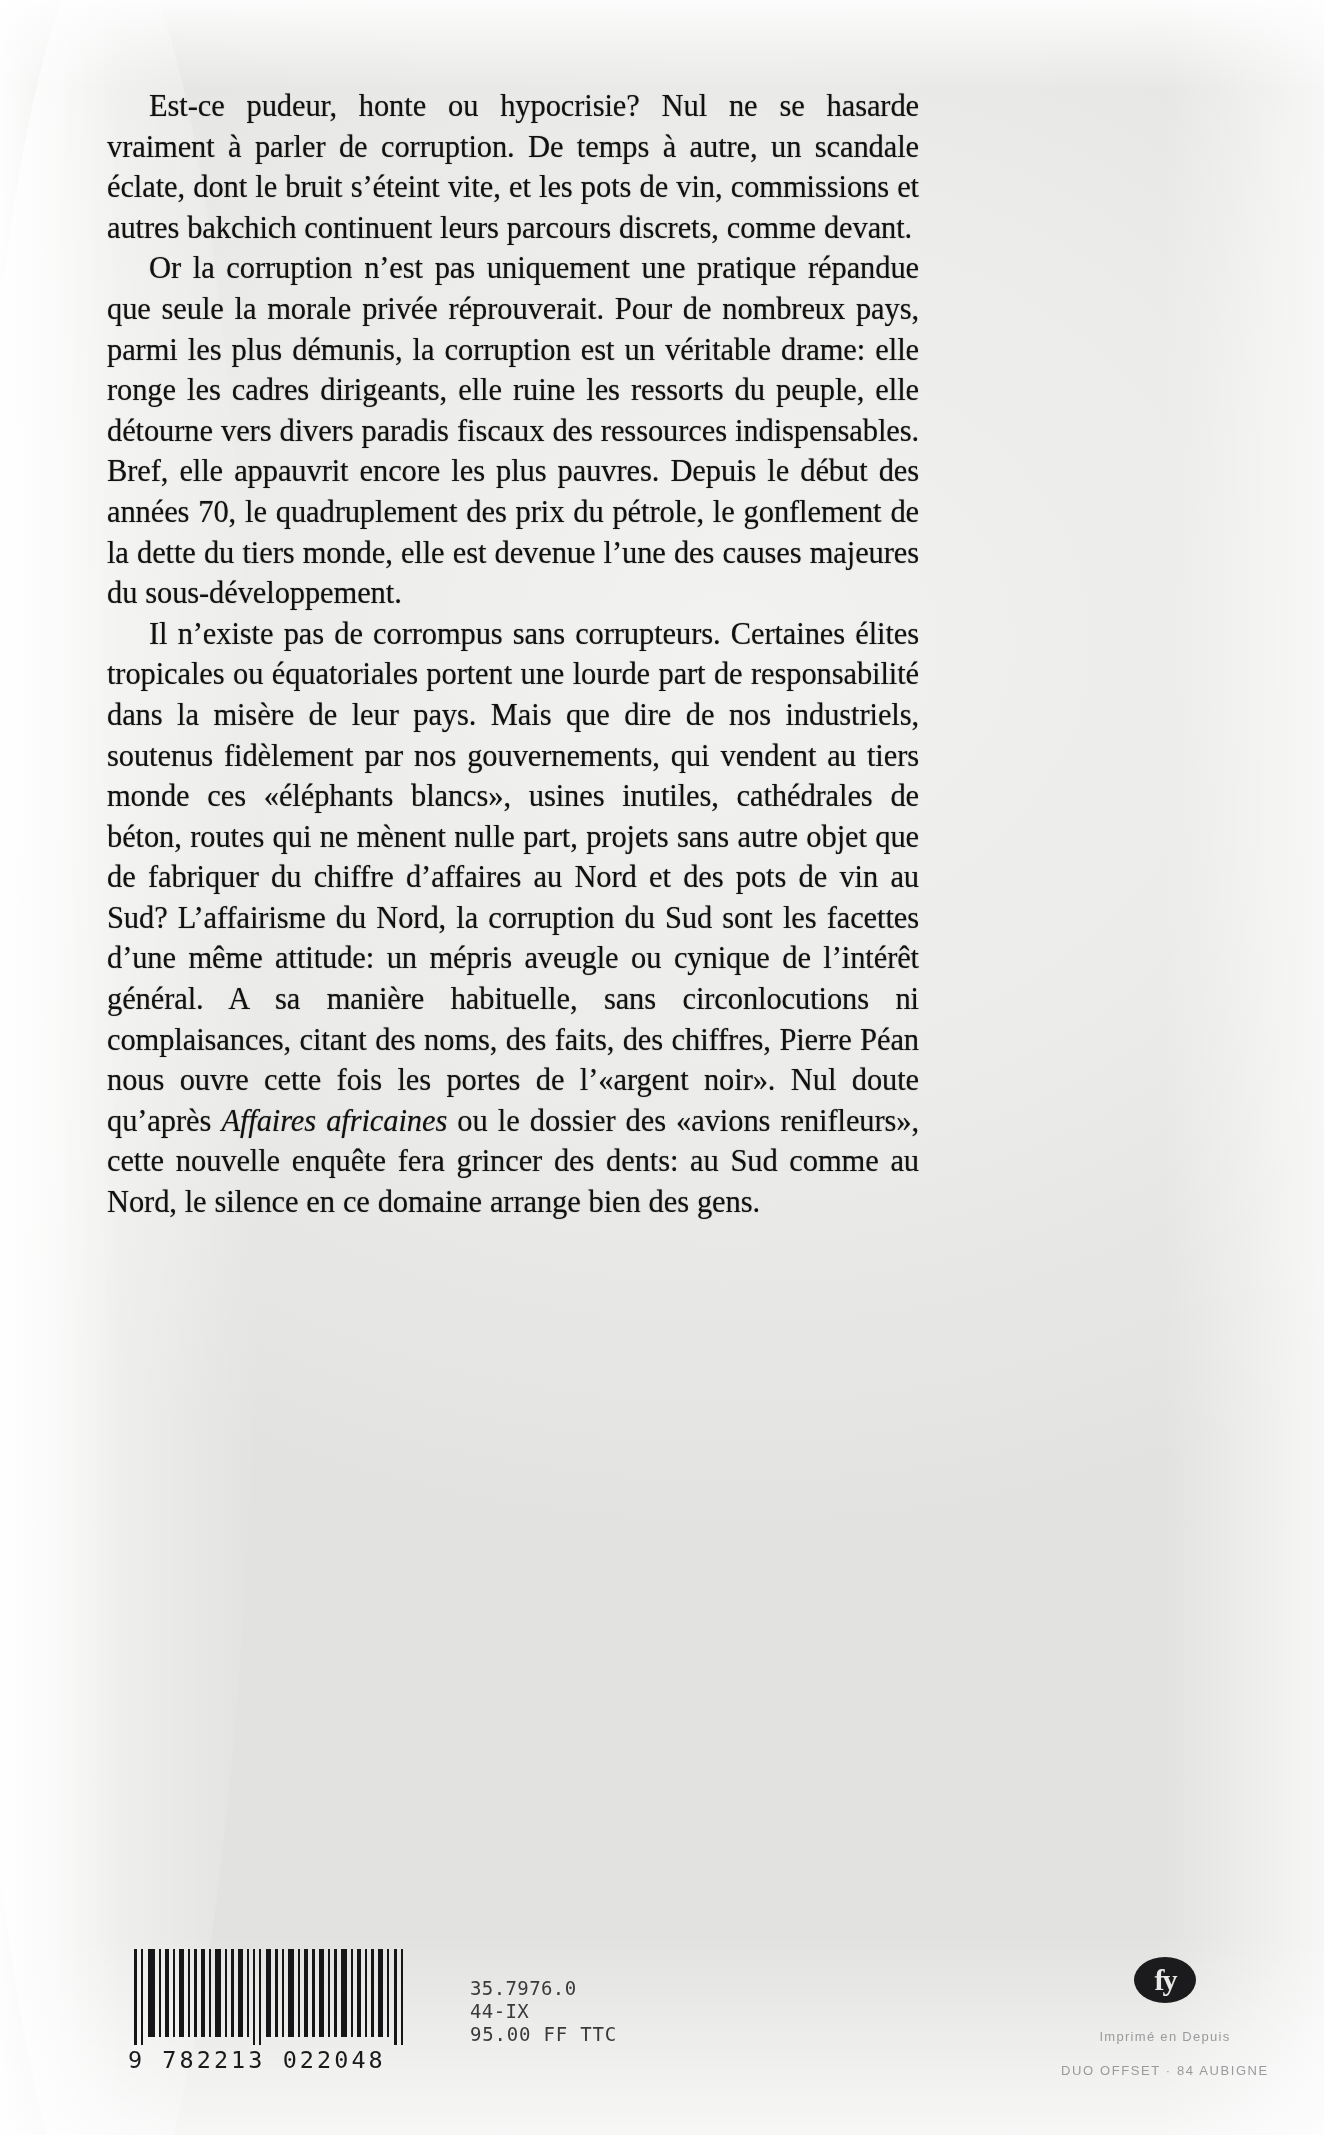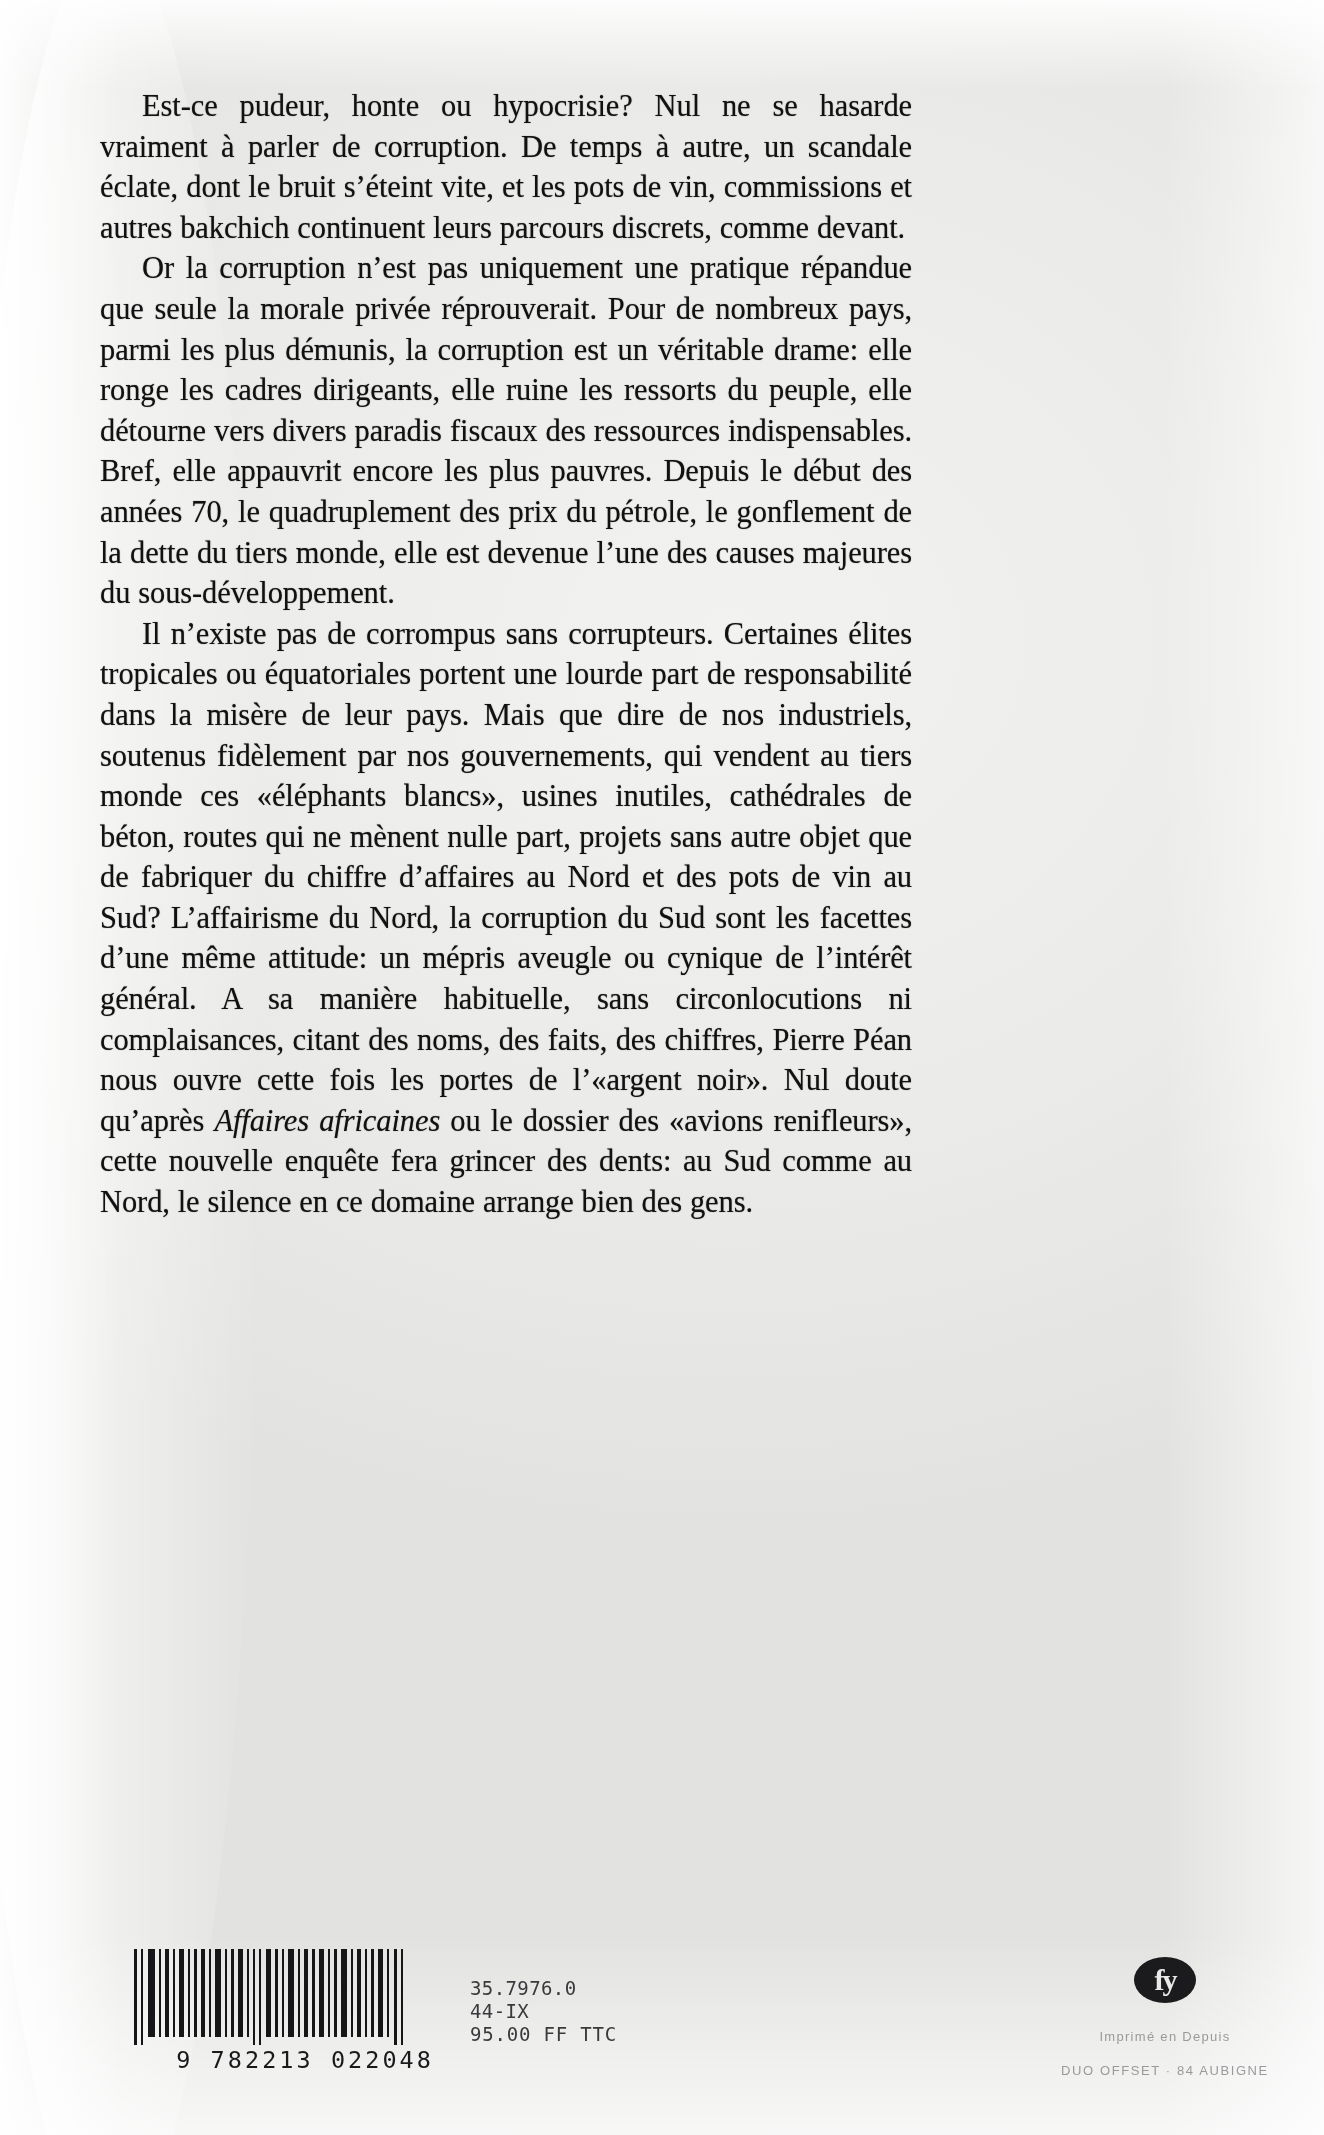--- a/index.html
+++ b/index.html
@@ -51,21 +51,21 @@
     position: absolute;
     left: -40px; top: -60px;
     width: 300px; height: 2300px;
     border-radius: 50%;
     background: linear-gradient(to right, rgba(255,255,255,0.9), rgba(255,255,255,0));
     pointer-events: none;
   }
 
   .blurb {
     position: absolute;
-    left: 100px;
+    left: 107px;
     top: 86px;
     width: 812px;
   }
   .blurb p {
     margin: 0;
     text-align: justify;
     text-justify: inter-word;
     font-size: 30.5px;
     line-height: 40.6px;
     color: #111112;
@@ -89,21 +89,20 @@
     top: 1935px;
     width: 1324px;
     height: 200px;
   }
 
   .barcode-block {
     position: absolute;
     left: 128px;
     top: 14px;
     width: 300px;
-    text-align: right;
   }
   .barcode-bars {
     height: 96px;
     width: 290px;
     background-repeat: repeat-x;
     background-size: 100% 100%;
     display: block;
   }
   .barcode-digits {
     margin-top: 2px;

